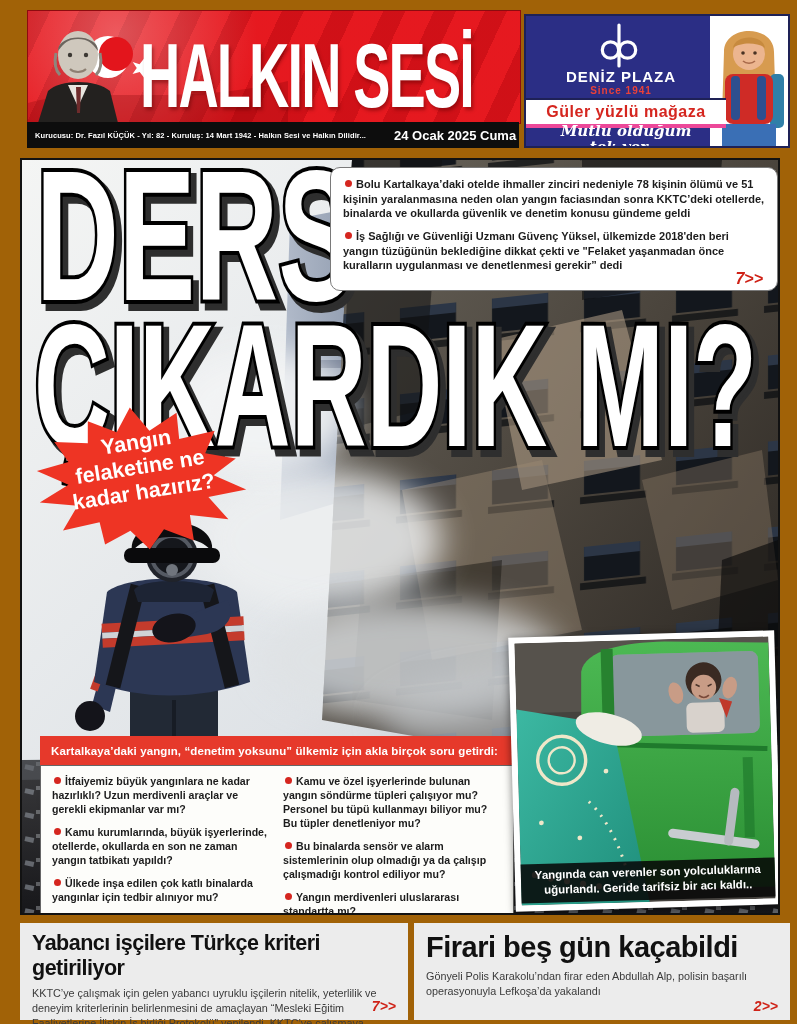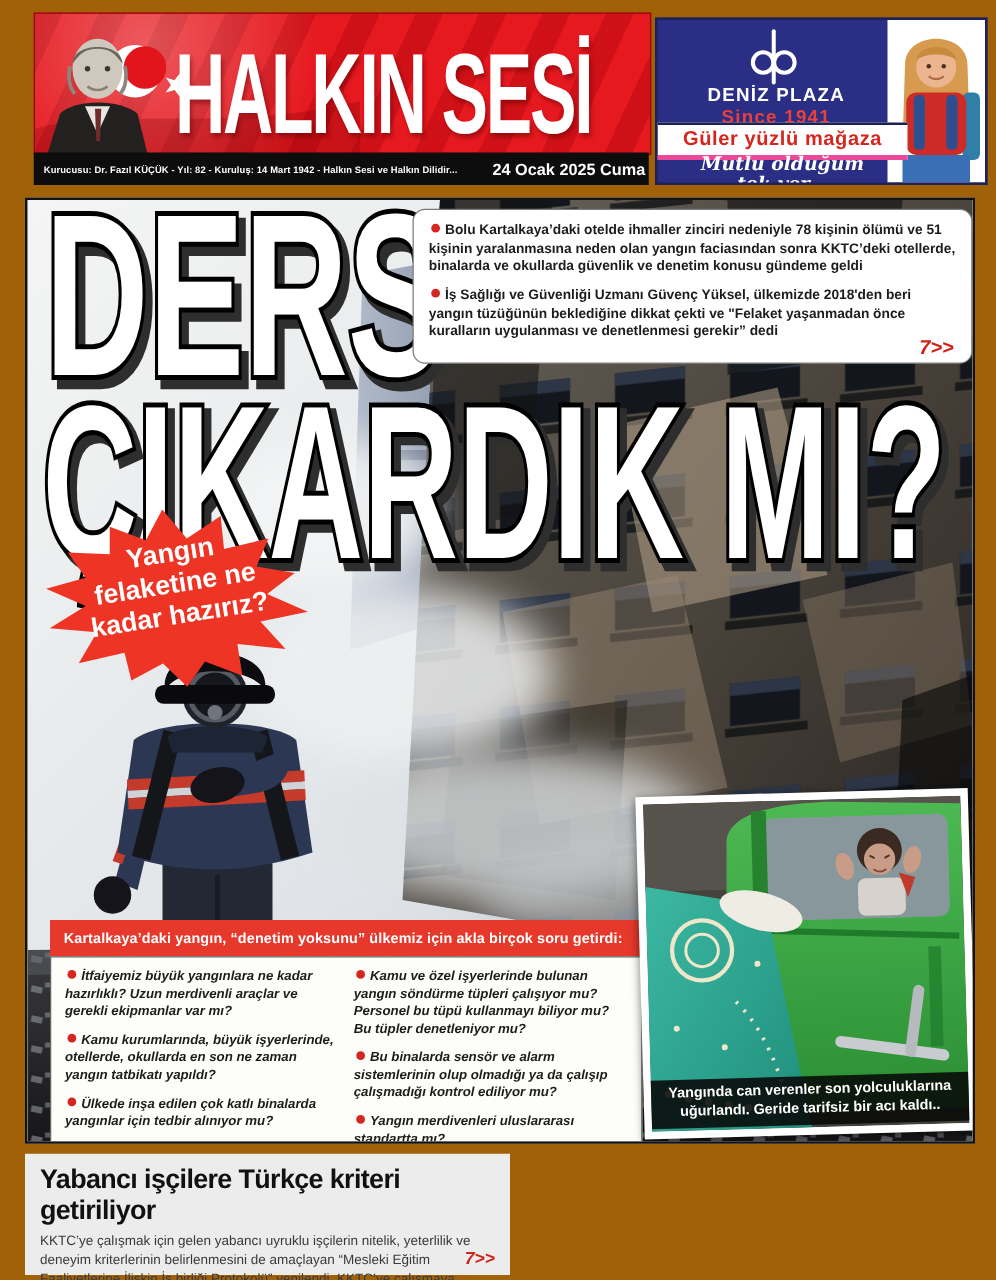--- a/index.html
+++ b/index.html
@@ -25,21 +25,21 @@
   .strip-right span{font-size:13px;font-weight:bold;white-space:nowrap;}
 
   
   #ad{position:absolute;left:524px;top:14px;width:266px;height:134px;background:#2b2e85;
     border:2px solid #1e2156;box-sizing:border-box;overflow:hidden;padding-left:10px;}
   #ad-girl{position:absolute;right:0;top:0;width:78px;height:130px;background:#fff;}
   #dp-logo{position:absolute;left:58px;top:4px;}
   #ad-brand{position:absolute;left:0;top:52px;width:190px;text-align:center;color:#fff;
     font-weight:bold;font-size:15px;letter-spacing:1px;}
   #ad-since{position:absolute;left:0;top:69px;width:190px;text-align:center;color:#e8413a;
-    font-weight:bold;font-size:15px;letter-spacing:1px;}
+    font-weight:bold;font-size:10px;letter-spacing:1px;}
   #ad-band{position:absolute;left:0;top:82px;width:200px;height:24px;background:#fff;
     border-top:2px solid #1e2156;border-bottom:4px solid #ec4899;display:flex;align-items:center;justify-content:center;}
   #ad-band span{color:#d5261f;font-weight:bold;font-size:16px;letter-spacing:.5px;white-space:nowrap;}
   #ad-script{position:absolute;left:0;top:108px;width:200px;text-align:center;color:#fff;
     font-family:"DejaVu Serif",serif;font-style:italic;font-weight:bold;font-size:15px;line-height:1.05;}
 
   
   #main-box{position:absolute;left:20px;top:158px;width:756px;height:753px;border:2px solid #121212;
     overflow:hidden;background:#dfe2e6;}
   #photo-bg{position:absolute;left:0;top:0;z-index:1;}
@@ -54,21 +54,21 @@
 
   #starburst{position:absolute;left:10px;top:244px;width:216px;height:152px;z-index:6;}
   #starburst-text{position:absolute;left:0;top:26px;width:216px;text-align:center;color:#fff;
     font-weight:bold;font-size:21.5px;line-height:1.16;transform:rotate(-9deg);}
 
   #qa-banner{position:absolute;left:18px;top:576px;width:474px;height:29px;z-index:5;
     background:#e6392b;display:flex;align-items:center;}
   #qa-banner span{color:#fff;font-weight:bold;font-size:11.5px;padding-left:11px;white-space:nowrap;letter-spacing:.1px;text-align:right;}
   #qa-box{position:absolute;left:18px;top:605px;width:474px;height:149px;z-index:5;
     background:#fdfdfa;border:1px solid #666;box-sizing:border-box;display:flex;gap:12px;
-    padding:9px 11px;font-style:italic;}
+    padding:9px 11px;}
   .qa-col{flex:1;}
   .q{font-size:10.6px;font-weight:bold;color:#1c1c1c;line-height:1.32;margin-bottom:9px;}
 
   #inset{position:absolute;left:490px;top:474px;width:266px;height:274px;z-index:5;background:#fff;
     padding:6px;box-sizing:border-box;transform:rotate(-1.6deg);box-shadow:0 2px 8px rgba(0,0,0,.55);}
   #inset-photo{display:block;}
   #inset-caption{position:absolute;left:6px;right:6px;bottom:8px;background:rgba(8,8,8,.88);
     color:#fff;text-align:center;font-weight:bold;font-size:11.5px;line-height:1.35;padding:4px 2px;}
 
   
@@ -352,14 +352,19 @@
         <div>uğurlandı. Geride tarifsiz bir acı kaldı..</div>
       </div>
     </div>
   </div>
 
   <div class="story" id="story-left">
     <h2>Yabancı işçilere Türkçe kriteri getiriliyor</h2>
     <p>KKTC’ye çalışmak için gelen yabancı uyruklu işçilerin nitelik, yeterlilik ve deneyim kriterlerinin belirlenmesini de amaçlayan “Mesleki Eğitim Faaliyetlerine İlişkin İş birliği Protokolü” yenilendi. KKTC’ye çalışmaya gelecek yabancı uyruklu işçilerden Türkçe Dil Belgesi talep edilecek</p>
     <span class="pageref">7&gt;&gt;</span>
   </div>
+  <div class="story" id="story-right">
+    <h2>Firari beş gün kaçabildi</h2>
+    <p>Gönyeli Polis Karakolu’ndan firar eden Abdullah Alp, polisin başarılı operasyonuyla Lefkoşa’da yakalandı</p>
+    <span class="pageref">2&gt;&gt;</span>
+  </div>
 
 </div>
 
 </body></html>

